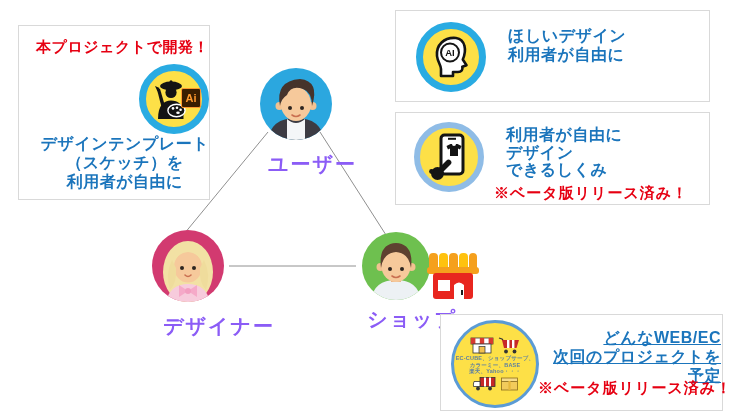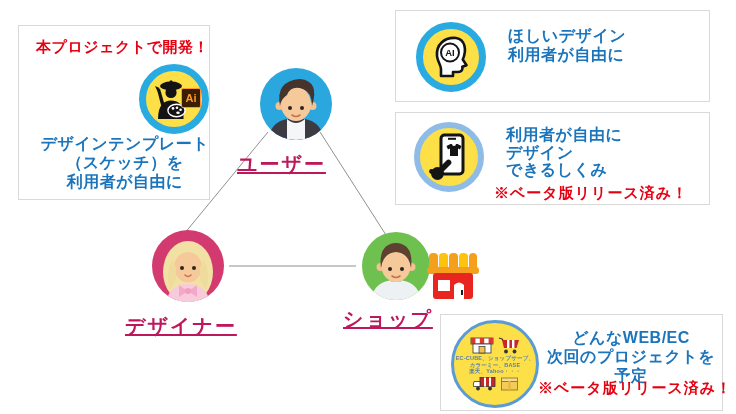--- a/index.html
+++ b/index.html
@@ -4,22 +4,22 @@
 <style>
   html,body{margin:0;padding:0;background:#fff;}
   *{box-sizing:border-box;}
   .canvas{
     position:relative;width:736px;height:414px;background:#fff;overflow:hidden;
     font-family:"Liberation Sans",sans-serif;
   }
   .lines-svg{position:absolute;left:0;top:0;width:736px;height:414px;}
   .node{position:absolute;}
   .node-label{
-    position:absolute;text-align:left;color:#be185d;
-    font-size:20px;font-weight:600;letter-spacing:2px;white-space:nowrap;text-decoration:underline;
+    position:absolute;text-align:right;color:#8b5cf6;
+    font-size:20px;font-weight:600;letter-spacing:2px;white-space:nowrap;
   }
   .annobox{
     position:absolute;background:#fff;border:1px solid #d9d9d9;
   }
   .blue-lines{color:#1B75BC;font-weight:bold;font-size:16px;line-height:19px;letter-spacing:0.5px;}
   .red-note{color:#E60012;font-weight:bold;font-size:15px;letter-spacing:1px;white-space:nowrap;}
   
   .box1{left:18px;top:25px;width:192px;height:175px;display:flex;flex-direction:column;align-items:flex-end;}
   .box1 .tag{margin-top:12px;color:#E60012;font-weight:bold;font-size:15px;letter-spacing:0.5px;white-space:nowrap;}
   .ring{border-radius:50%;background:#fde047;display:flex;align-items:center;justify-content:center;position:relative;}
@@ -36,21 +36,21 @@
   .ring-b2{position:absolute;left:20px;top:11px;width:70px;height:70px;border:7px solid #29ABE2;}
   .ring-b3{position:absolute;left:18px;top:9px;width:70px;height:70px;border:6px solid #8FBCE6;}
   .box2 .blue-lines{position:absolute;left:112px;top:15px;}
   .box2 .red-note{position:absolute;left:92px;top:69px;}
   .box3 .blue-lines{position:absolute;left:110px;top:13px;line-height:17.5px;}
   .box3 .red-note{position:absolute;left:98px;top:71px;}
   
   .box4{left:440px;top:314px;width:283px;height:97px;}
   .ring-b4{position:absolute;left:10px;top:5px;width:88px;height:88px;border:3px solid #5B9BD5;
            display:flex;flex-direction:column;align-items:center;justify-content:center;}
-  .box4 .blue-lines{position:absolute;left:100px;top:13px;width:180px;text-align:center;}
+  .box4 .blue-lines{position:absolute;left:100px;top:13px;width:180px;text-align:right;text-decoration:underline;}
   .box4 .red-note{position:absolute;left:97px;top:64px;}
   .mini-row{display:flex;gap:4px;align-items:flex-end;}
   .mini-services{
     color:#5c7fa3;font-size:5.5px;font-weight:bold;line-height:6.5px;text-align:center;
     letter-spacing:0.2px;margin:1px 0;white-space:nowrap;
   }
 </style>
 </head>
 <body>
 

